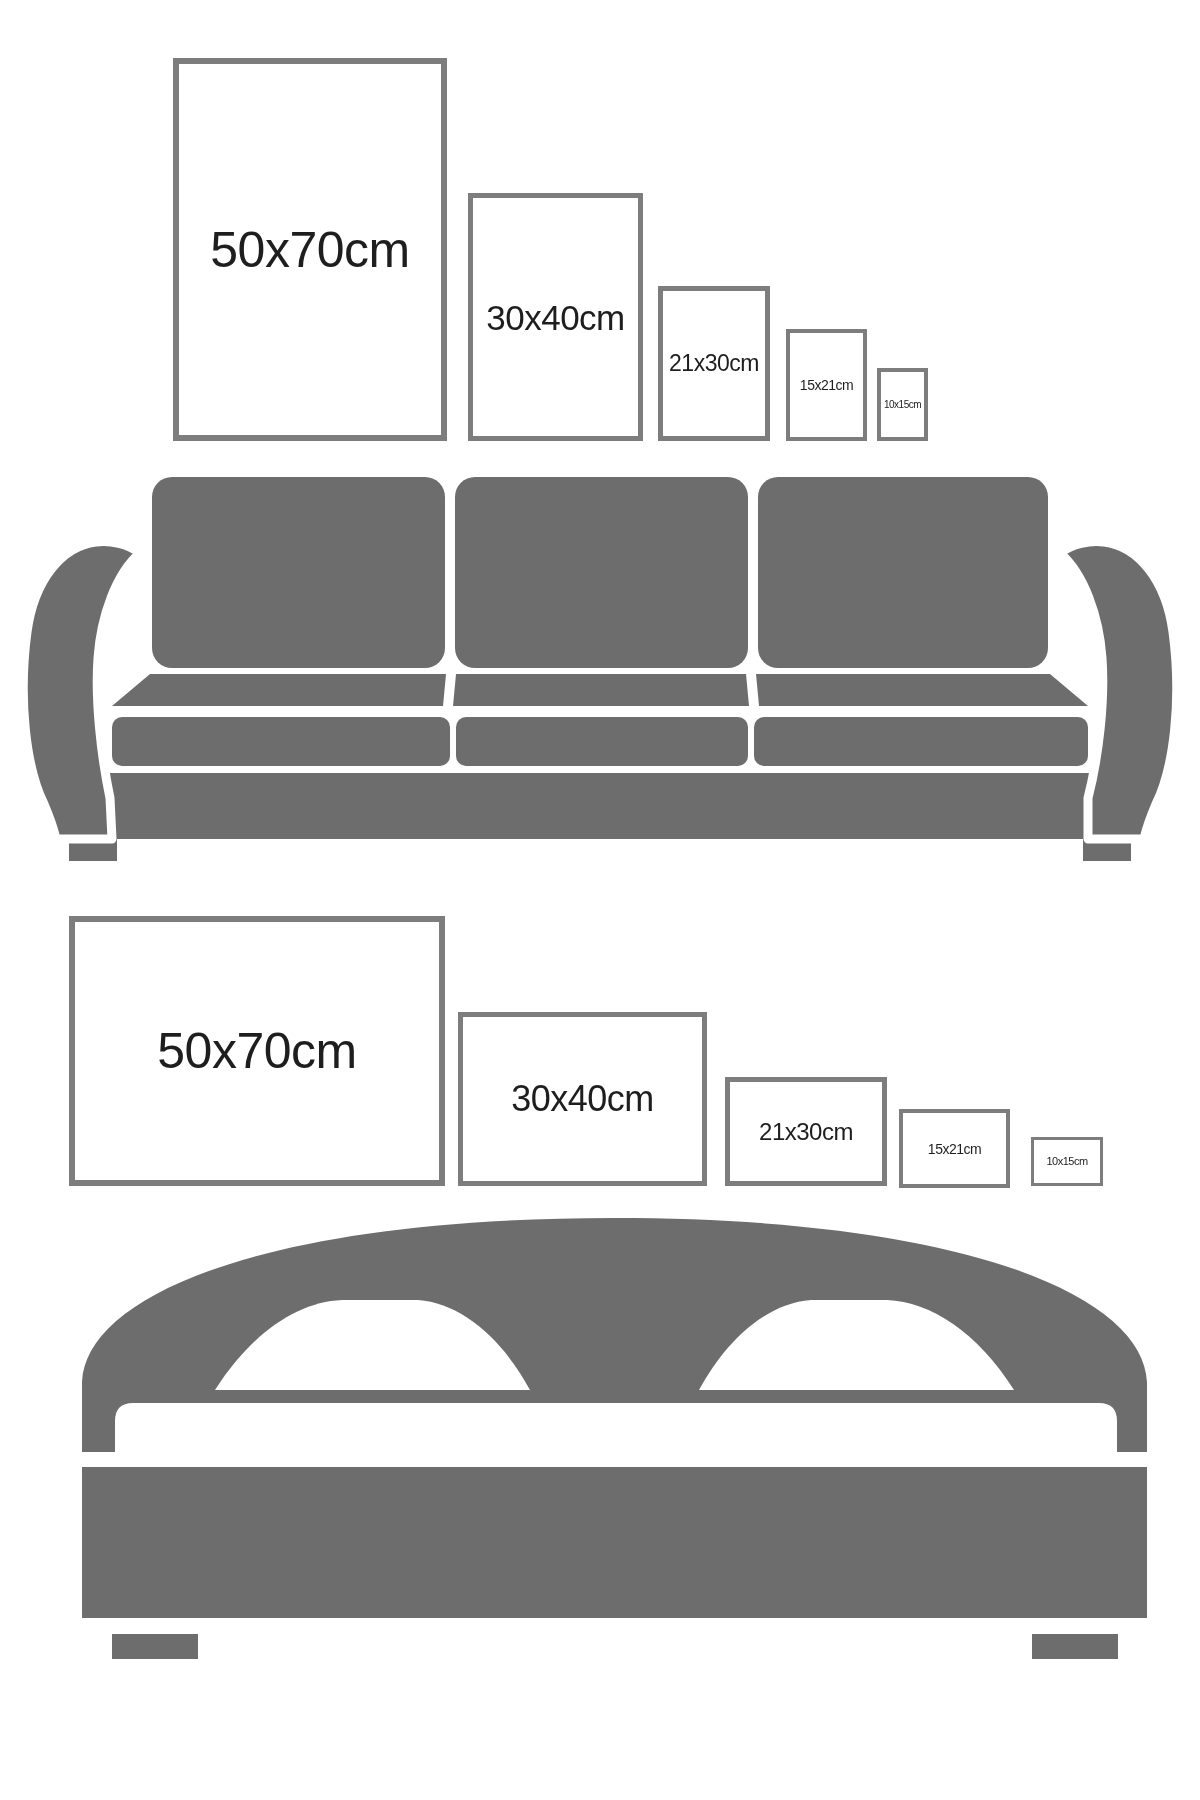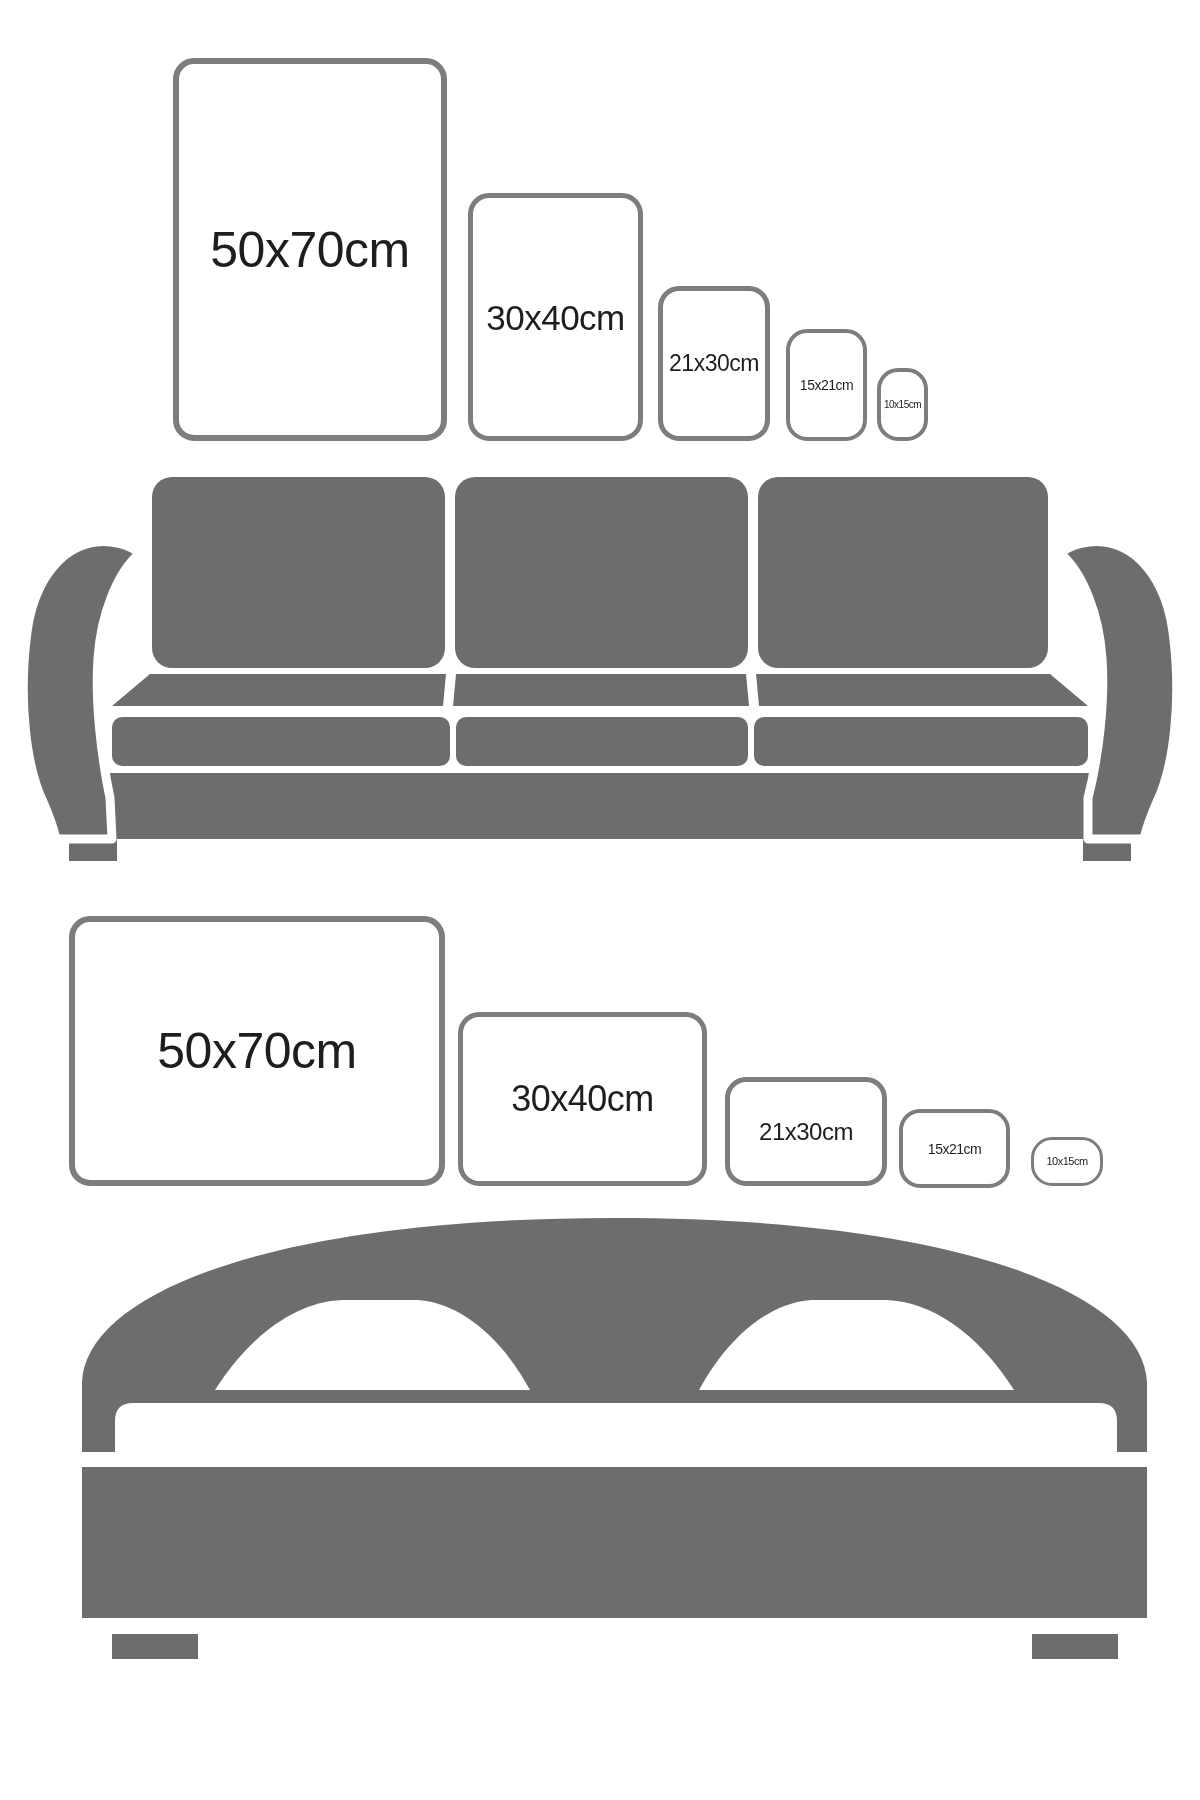--- a/index.html
+++ b/index.html
@@ -18,21 +18,20 @@
     box-sizing: border-box;
     border-style: solid;
     border-color: #7d7d7d;
     background: #ffffff;
     display: flex;
     align-items: center;
     justify-content: center;
     color: #1e1e1e;
     white-space: nowrap;
     z-index: 2;
-    border-radius: 21px;
   }
   .frame span { display: block; line-height: 1; letter-spacing: -0.5px; }
 
   
   .p50 { left: 173px; top: 58px;  width: 274px; height: 383px; border-width: 6px; font-size: 50px; }
   .p30 { left: 468px; top: 193px; width: 175px; height: 248px; border-width: 5px; font-size: 35px; }
   .p21 { left: 658px; top: 286px; width: 112px; height: 155px; border-width: 5px; font-size: 23px; }
   .p15 { left: 786px; top: 329px; width: 81px;  height: 112px; border-width: 4px; font-size: 14px; }
   .p10 { left: 877px; top: 368px; width: 51px;  height: 73px;  border-width: 4px; font-size: 10px; }
 

